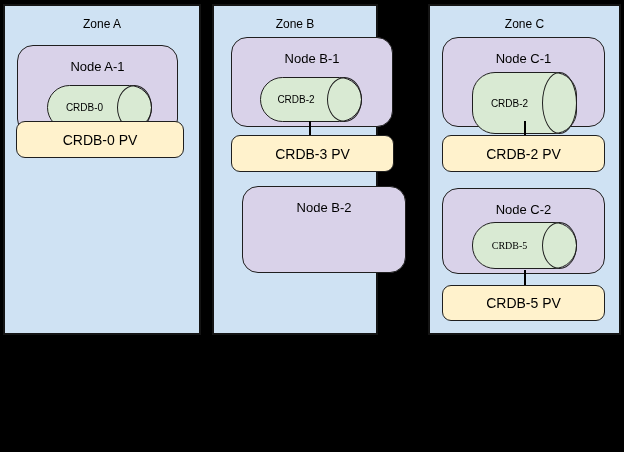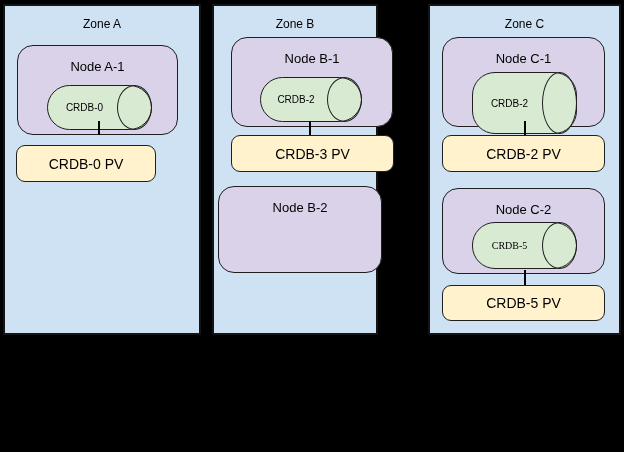--- a/index.html
+++ b/index.html
@@ -91,42 +91,42 @@
 
     <div class="node" style="left:12px; top:39px; width:161px; height:90px;">
       <div class="node-title">Node A-1</div>
       <div class="cyl" style="left:29px; top:39px; width:105px; height:45px;">
         <span class="cyl-label">CRDB-0</span>
       </div>
     </div>
 
     <div class="connector" style="left:93px; top:115px; height:14px;"></div>
 
-    <div class="pv" style="left:11px; top:139px; width:140px; height:37px;">
+    <div class="pv" style="left:11px; top:115px; width:168px; height:37px;">
       <span>CRDB-0 PV</span>
     </div>
   </section>
 
   <section class="zone" style="left:212px; top:4px; width:166px; height:331px;">
     <div class="zone-title">Zone B</div>
 
     <div class="node" style="left:17px; top:31px; width:162px; height:90px;">
       <div class="node-title">Node B-1</div>
       <div class="cyl" style="left:28px; top:39px; width:102px; height:45px;">
         <span class="cyl-label">CRDB-2</span>
       </div>
     </div>
 
     <div class="connector" style="left:95px; top:115px; height:14px;"></div>
 
     <div class="pv" style="left:17px; top:129px; width:163px; height:37px;">
       <span>CRDB-3 PV</span>
     </div>
 
-    <div class="node" style="left:4px; top:180px; width:164px; height:87px;">
+    <div class="node" style="left:28px; top:180px; width:164px; height:87px;">
       <div class="node-title">Node B-2</div>
     </div>
   </section>
 
   <section class="zone" style="left:428px; top:4px; width:193px; height:331px;">
     <div class="zone-title">Zone C</div>
 
     <div class="node" style="left:12px; top:31px; width:163px; height:90px;">
       <div class="node-title">Node C-1</div>
       <div class="cyl" style="left:29px; top:34px; width:105px; height:62px;">

